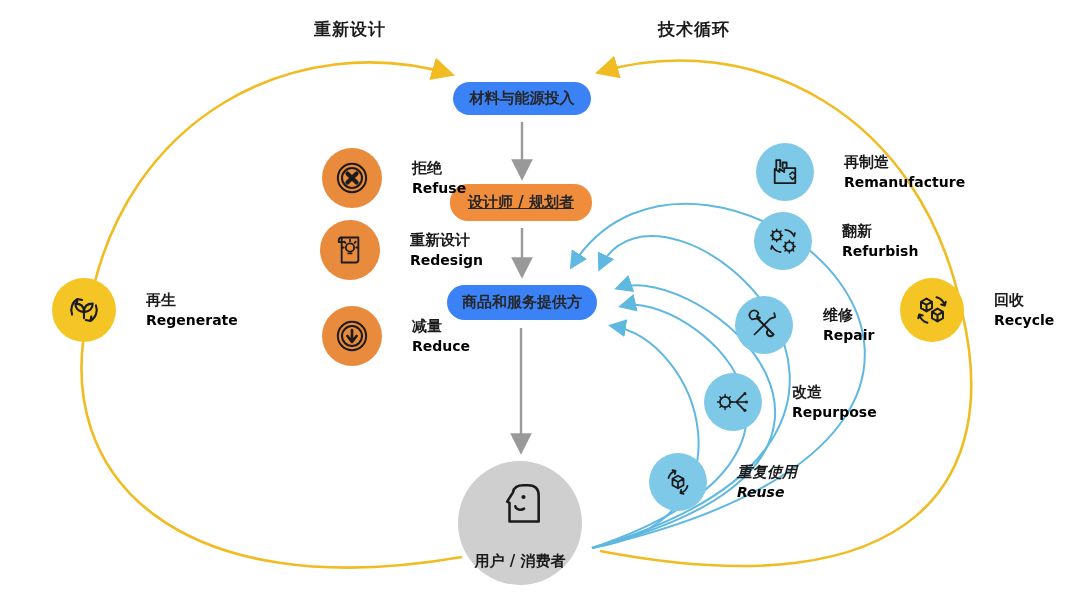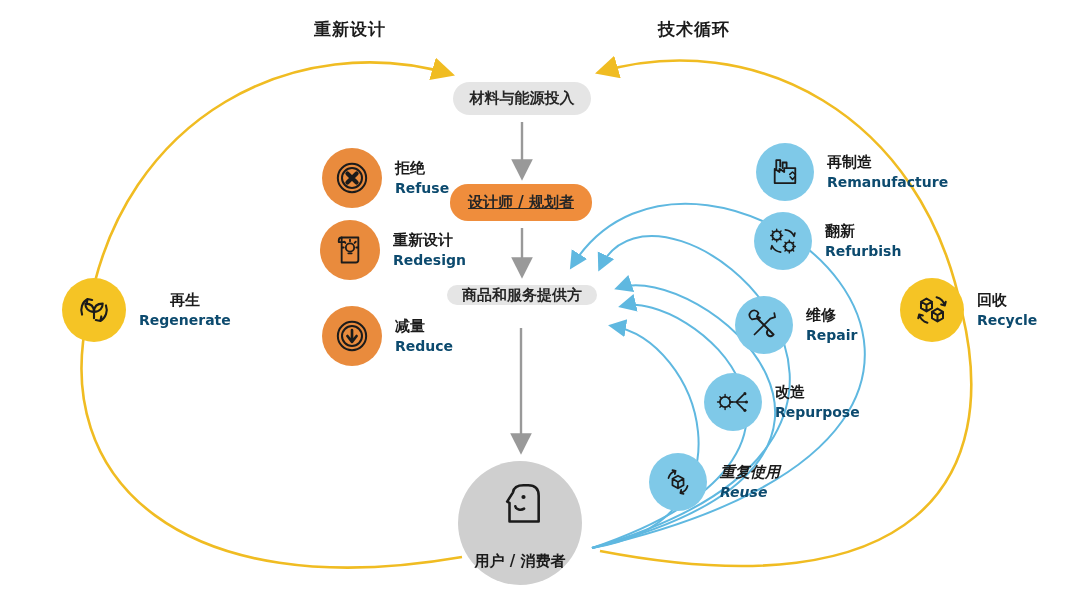--- a/index.html
+++ b/index.html
@@ -6,30 +6,30 @@
   .canvas{
     position:relative;width:1077px;height:609px;background:#ffffff;
     font-family:"DejaVu Sans","Liberation Sans",sans-serif;overflow:hidden;
   }
   .links{position:absolute;left:0;top:0;width:1077px;height:609px;}
   .cycle-title{position:absolute;font-size:17px;font-weight:700;color:#1b1b1b;letter-spacing:1px;}
   .pill{
     position:absolute;display:flex;align-items:center;justify-content:center;
     border-radius:18px;font-weight:700;font-size:15px;color:#262626;white-space:nowrap;
   }
-  .pill.gray{background:#e5e5e5;text-align:center;}
+  .pill.gray{background:#3b82f6;text-align:center;}
   .pill.orange{background:#ef8d3c;text-decoration:underline;}
-  .item{position:absolute;display:flex;align-items:center;gap:13px;}
+  .item{position:absolute;display:flex;align-items:center;gap:30px;}
   .circle{border-radius:50%;display:flex;align-items:center;justify-content:center;flex:none;}
   .circle.orange{background:#e98b3d;width:60px;height:60px;}
   .circle.blue{background:#7fc9e8;width:58px;height:58px;}
   .circle.yellow{background:#f5c425;width:64px;height:64px;}
   .label{display:flex;flex-direction:column;justify-content:center;}
   .label .zh{font-size:15px;font-weight:700;color:#1b1b1b;line-height:1.3;white-space:nowrap;}
-  .label .en{font-size:14px;font-weight:700;color:#0c4a6e;line-height:1.3;white-space:nowrap;}
+  .label .en{font-size:14px;font-weight:700;color:#000000;line-height:1.3;white-space:nowrap;}
   .user-circle{
     position:absolute;left:458px;top:461px;width:124px;height:124px;border-radius:50%;
     background:#cfcfcf;display:flex;flex-direction:column;align-items:center;justify-content:center;gap:20px;
   }
   .user-circle .zh{font-size:15px;font-weight:700;color:#1b1b1b;white-space:nowrap;}
   .icon-svg{display:block;}
 </style>
 </head>
 <body>
 
@@ -61,21 +61,21 @@
     <path d="M522,122 L522,176" stroke="#999" stroke-width="2.4" marker-end="url(#arrowG)"></path>
     <path d="M522,228 L522,274" stroke="#999" stroke-width="2.4" marker-end="url(#arrowG)"></path>
     <path d="M521,328 L521,450" stroke="#999" stroke-width="2.4" marker-end="url(#arrowG)"></path>
   </svg>
 
   <div class="cycle-title" style="left:314px;top:18px;">重新设计</div>
   <div class="cycle-title" style="left:658px;top:18px;">技术循环</div>
 
   <div class="pill gray" style="left:453px;top:82px;width:138px;height:33px;">材料与能源投入</div>
   <div class="pill orange" style="left:450px;top:184px;width:142px;height:37px;">设计师 / 规划者</div>
-  <div class="pill gray" style="left:447px;top:285px;width:150px;height:20px;">商品和服务提供方</div>
+  <div class="pill gray" style="left:447px;top:285px;width:150px;height:35px;">商品和服务提供方</div>
 
   <div class="user-circle">
     <span>
       <svg class="icon-svg" width="56" height="56" viewBox="0 0 48 48" fill="none" stroke="#1b1b1b" stroke-width="2.2" stroke-linejoin="round" stroke-linecap="round">
         <path d="M15 39 V23 l-2 -1 5 -8 q1 -6 9 -6 h4 q9 0 9 9 v22 z"></path>
         <circle cx="27" cy="18" r="1.8" fill="#1b1b1b" stroke="none"></circle>
         <path d="M20 26 a4.5 3.2 0 0 0 7.5 2"></path>
       </svg>
     </span>
     <span class="zh">用户 / 消费者</span>
@@ -117,21 +117,21 @@
         <circle cx="24" cy="21" r="5"></circle>
         <path d="M22 28 h4 M24 11.5 v2 M16.5 21 h-2 M33.5 21 h-2 M18.5 15.5 l-1.4 -1.4 M29.5 15.5 l1.4 -1.4"></path>
       </svg>
     </div>
     <div class="label">
       <span class="zh">重新设计</span>
       <span class="en">Redesign</span>
     </div>
   </div>
 
-  <div class="item" style="left:62px;top:278px;text-align:center;">
+  <div class="item" style="left:52px;top:278px;">
     <div class="circle yellow">
       <svg class="icon-svg" width="44" height="44" viewBox="0 0 48 48" fill="none" stroke="#1b1b1b" stroke-width="2.3" stroke-linecap="round" stroke-linejoin="round">
         <path d="M24 33 v-7"></path>
         <path d="M24 26 c-7 0 -9.5 -5 -9.5 -9 c6.5 0 9.5 3.5 9.5 9 z"></path>
         <path d="M24 26 c7 0 9.5 -5 9.5 -9 c-6.5 0 -9.5 3.5 -9.5 9 z"></path>
         <path d="M11 29 a14 14 0 0 1 6 -17 l-1 5 M17 12 l5 1"></path>
         <path d="M37 19 a14 14 0 0 1 -6 17 l1 -5 M31 36 l-5 -1"></path>
       </svg>
     </div>
     <div class="label">

